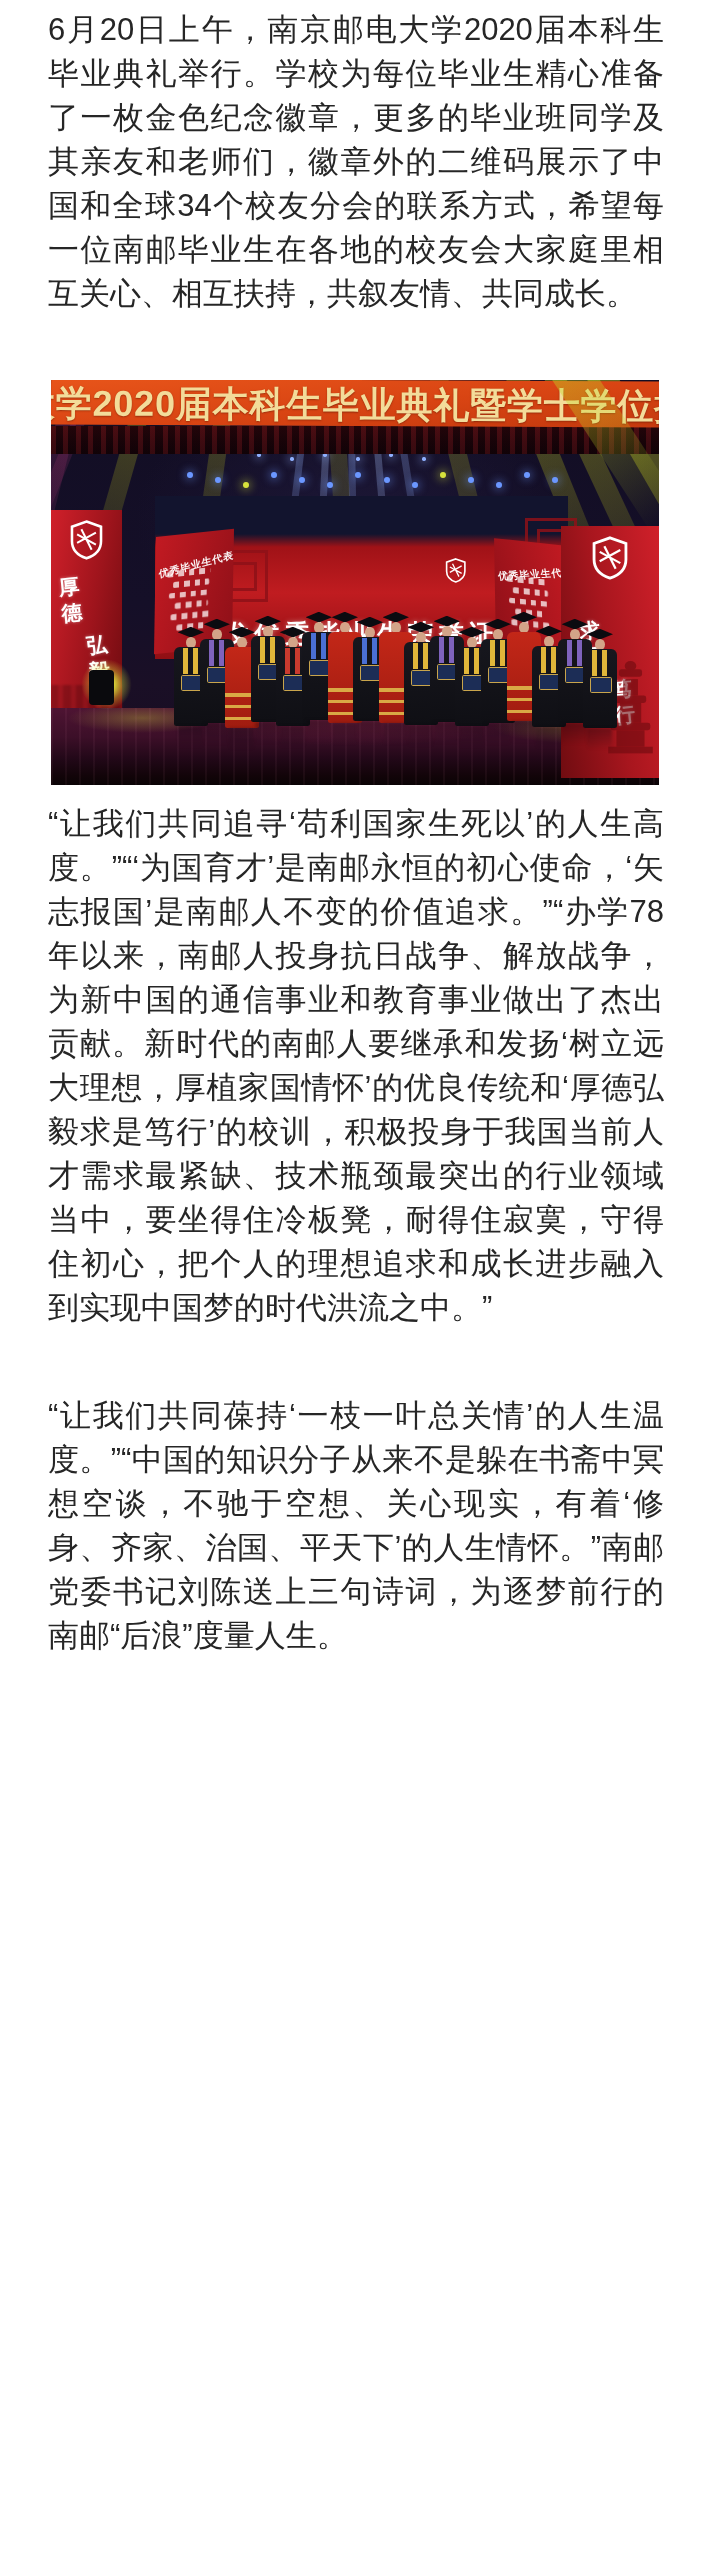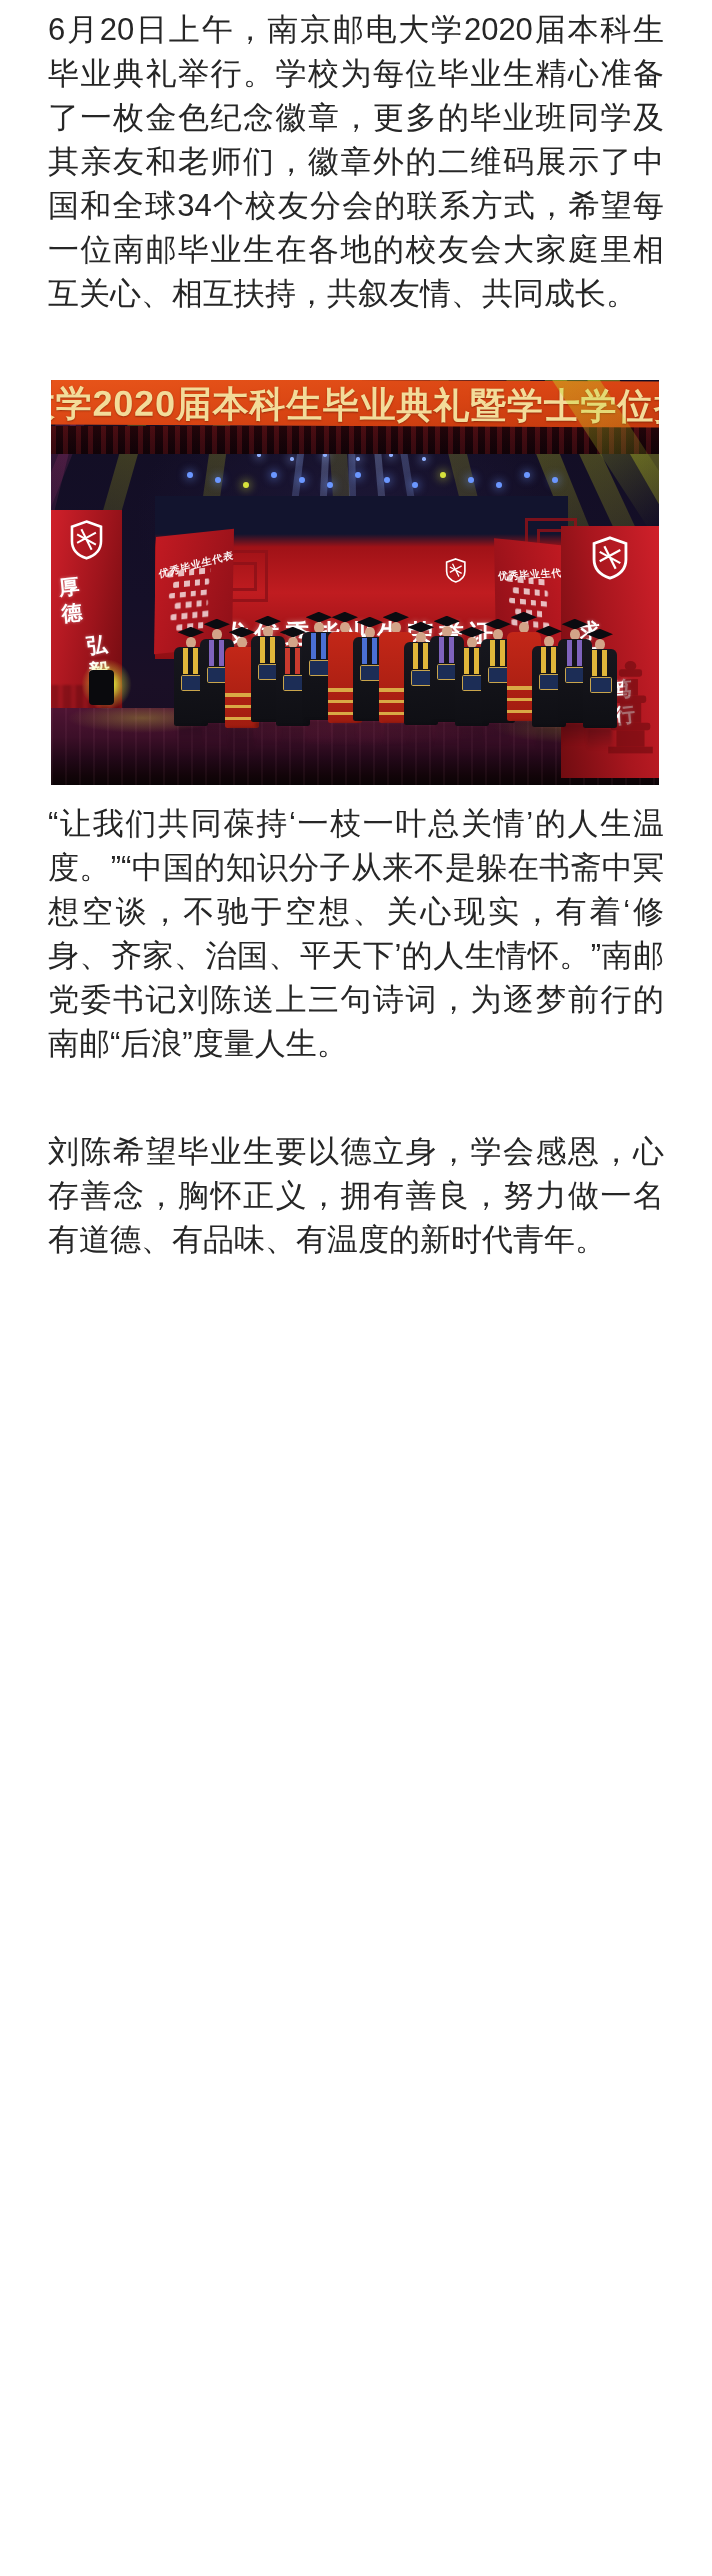--- a/index.html
+++ b/index.html
@@ -361,18 +361,18 @@
           </div>
         </div>
 
       <div class="ab curtain"></div>
       <div class="ab banner">
         <span>邮电大学2020届本科生毕业典礼暨学士学位授予仪</span>
       </div>
       <div class="ab beamOver"></div>
     </figure>
 
+    <p>“让我们共同追寻‘苟利国家生死以’的人生高度。”“‘为国育才’是南邮永恒的初心使命，‘矢志报国’是南邮人不变的价值追求。”“办学78年以来，南邮人投身抗日战争、解放战争，为新中国的通信事业和教育事业做出了杰出贡献。新时代的南邮人要继承和发扬‘树立远大理想，厚植家国情怀’的优良传统和‘厚德弘毅求是笃行’的校训，积极投身于我国当前人才需求最紧缺、技术瓶颈最突出的行业领域当中，要坐得住冷板凳，耐得住寂寞，守得住初心，把个人的理想追求和成长进步融入到实现中国梦的时代洪流之中。”</p>
     <p>“让我们共同葆持‘一枝一叶总关情’的人生温度。”“中国的知识分子从来不是躲在书斋中冥想空谈，不驰于空想、关心现实，有着‘修身、齐家、治国、平天下’的人生情怀。”南邮党委书记刘陈送上三句诗词，为逐梦前行的南邮“后浪”度量人生。</p>
-    <p>刘陈希望毕业生要以德立身，学会感恩，心存善念，胸怀正义，拥有善良，努力做一名有道德、有品味、有温度的新时代青年。</p>
 
   </div>
 </div>
 
 
 </body></html>

